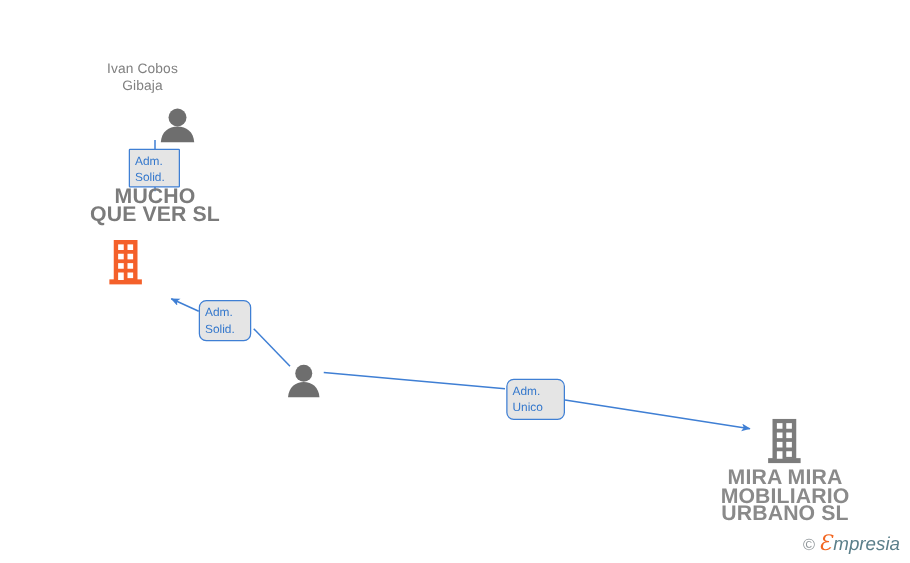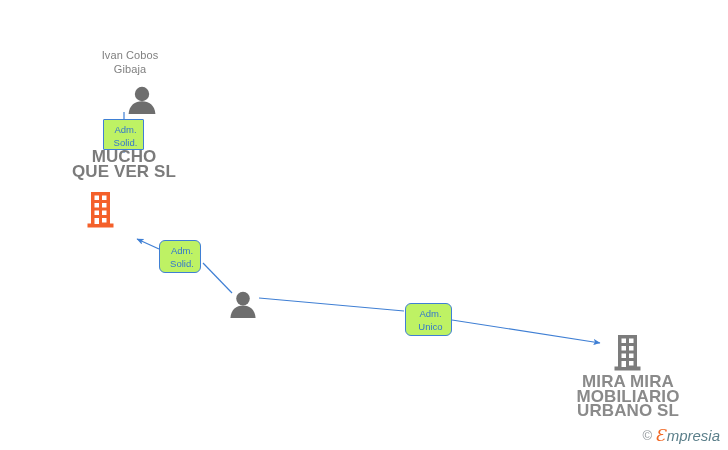--- a/index.html
+++ b/index.html
@@ -38,26 +38,26 @@
   
   .icon-wrap {
     position: absolute;
     line-height: 0;
   }
 
   
   .rel-box {
     position: absolute;
     box-sizing: border-box;
-    background: #bef264;
+    background: #e5e5e5;
     border: 1px solid #3f7fd4;
     color: #3377cc;
     font-size: 9.5px;
     line-height: 13px;
-    text-align: center;
+    text-align: left;
     padding: 3px 0 3px 4px;
     white-space: pre-line;
     user-select: none;
   }
   .rel-box.square { border-radius: 1px; }
   .rel-box.rounded { border-radius: 6px; }
 
   
   #edges {
     position: absolute;
@@ -117,21 +117,21 @@
 
     <line x1="232" y1="293" x2="203" y2="263" stroke="#3f7fd4" stroke-width="1.2"></line>
 
     <line x1="159" y1="249" x2="137" y2="239" stroke="#3f7fd4" stroke-width="1.2" marker-end="url(#arrowhead)"></line>
 
     <line x1="259" y1="298" x2="404" y2="311" stroke="#3f7fd4" stroke-width="1.2"></line>
 
     <line x1="452" y1="320" x2="600" y2="343" stroke="#3f7fd4" stroke-width="1.2" marker-end="url(#arrowhead)"></line>
   </svg>
 
-  <div class="node-label" style="left:80px; top:48px; width:100px;">Ivan Cobos
+  <div class="node-label" style="left:64px; top:48px; width:100px;">Ivan Cobos
 Gibaja</div>
 
   <div class="icon-wrap" style="left:126px; top:86px;">
     <svg width="32" height="28" viewBox="0 0 32 28" xmlns="http://www.w3.org/2000/svg">
       <circle cx="16" cy="8" r="7.2" fill="#6e6e6e"></circle>
       <path d="M2.6 28 C3.2 19.2 9 15.2 16 15.2 C23 15.2 28.8 19.2 29.4 28 Z" fill="#6e6e6e"></path>
     </svg>
   </div>
 
   <div class="rel-box square" style="left:103px; top:119px; width:41px; height:31px;">Adm.

